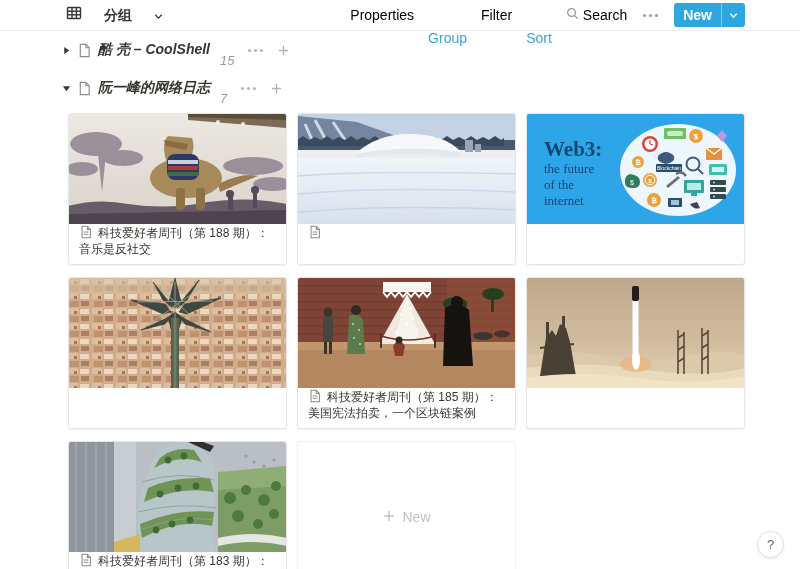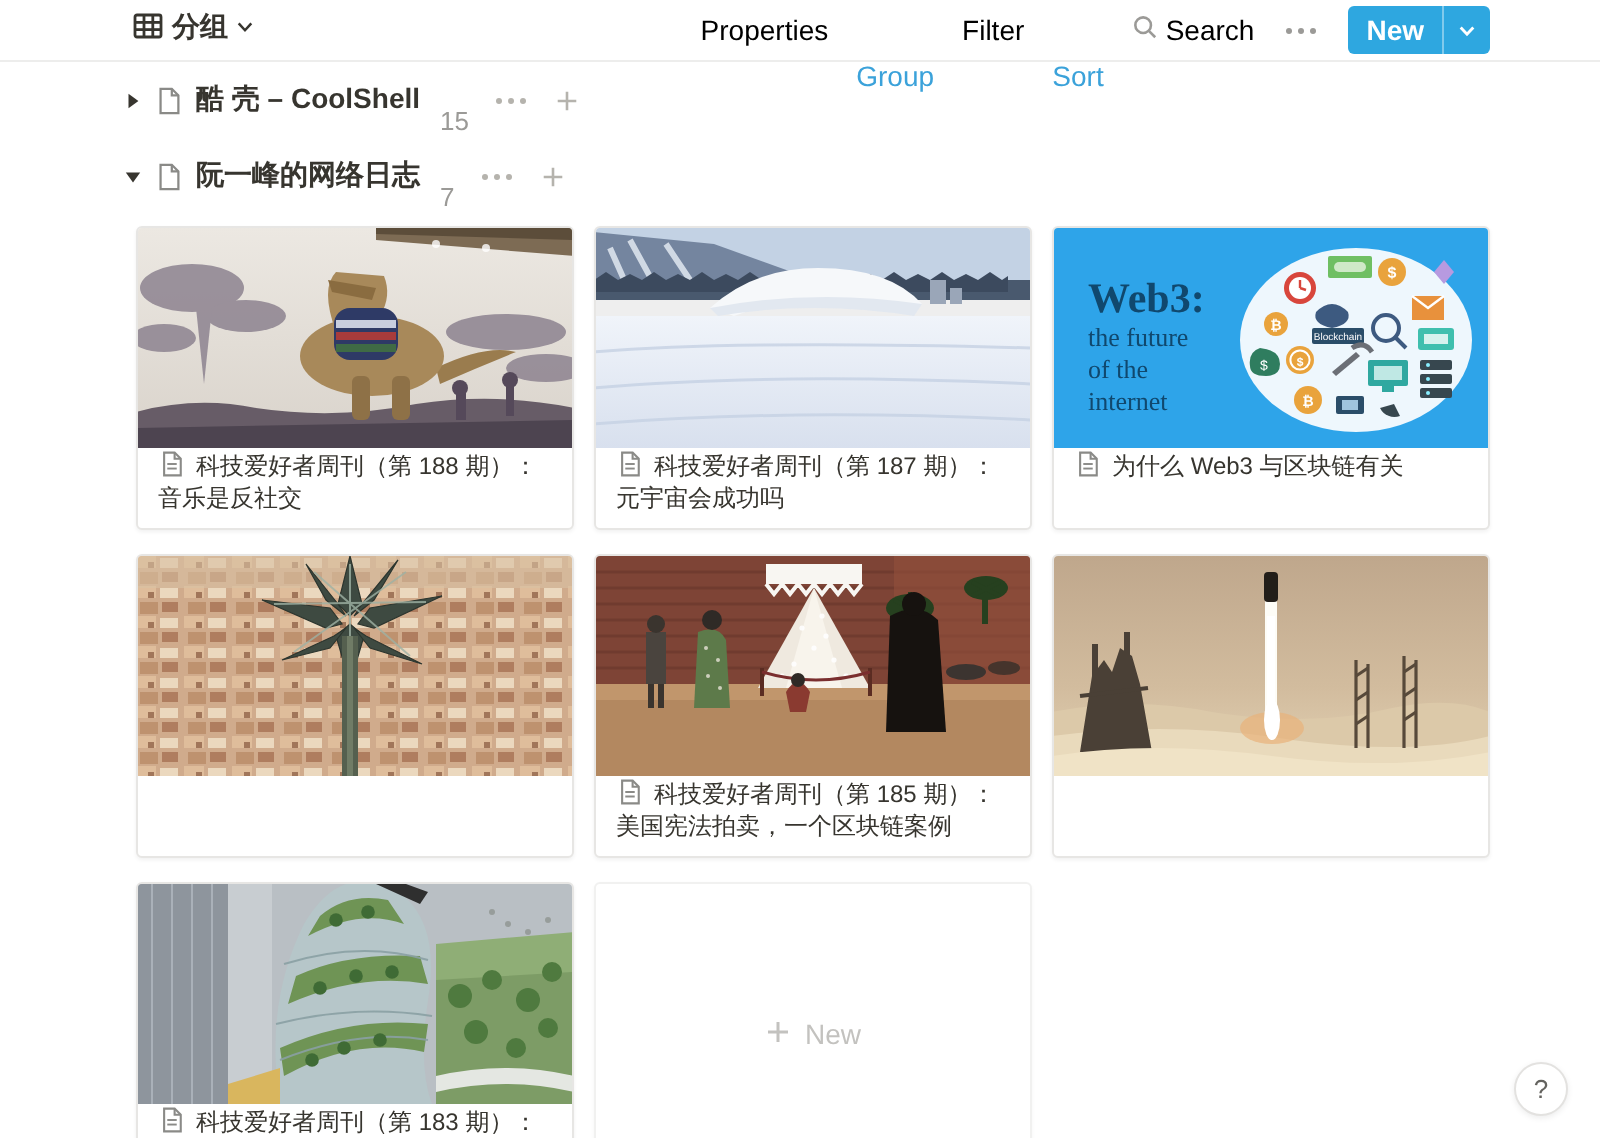--- a/index.html
+++ b/index.html
@@ -11,39 +11,39 @@
     position: relative;
   }
   
   .header {
     height: 31px;
     display: flex;
     align-items: center;
     padding: 0 55px 0 66px;
     border-bottom: 1px solid #ededec;
   }
-  .view-switcher { display: flex; align-items: flex-start; gap: 4px; cursor: pointer; }
+  .view-switcher { display: flex; align-items: flex-end; gap: 22px; cursor: pointer; }
   .view-title { font-size: 14px; font-weight: 700; color: #37352f; }
   .spacer { flex: 1; }
   .toolbar { display: flex; align-items: center; gap: 14px; }
   .tb-item { font-size: 14px; color: #000000; cursor: pointer; white-space: nowrap; }
   .tb-item.active { color: #3ba2da; margin-top: 45px; }
   .tb-search { display: flex; align-items: flex-end; gap: 4px; }
   .more-dots { display: flex; gap: 3px; align-items: center; padding: 2px; cursor: pointer; }
   .more-dots i { width: 3px; height: 3px; border-radius: 50%; background: #9b9a97; display: block; }
   .new-btn {
     display: flex; align-items: center; height: 24px;
     background: #2ea7e0; border-radius: 3px; color: #fff;
     font-size: 14px; font-weight: 600; cursor: pointer; overflow: hidden;
   }
   .new-btn .label { padding: 0 9px; }
   .new-btn .divider { width: 1px; align-self: stretch; background: rgba(255,255,255,0.4); }
   .new-btn .caret { padding: 0 7px; display: flex; align-items: center; }
   
-  .groups { padding: 6px 0 0 57px; }
+  .groups { padding: 6px 0 0 57px; font-style: italic; }
   .group-row { height: 26px; display: flex; align-items: center; margin-bottom: 12px; }
   .toggle { width: 18px; height: 18px; display: flex; align-items: center; justify-content: center; cursor: pointer; }
   .group-page-icon { margin: 0 6px 0 2px; display: flex; }
   .group-title { font-size: 14px; font-weight: 600; color: #37352f; }
   .group-count { font-size: 13px; color: #9b9a97; margin-left: 10px; margin-top: 20px; }
   .group-more { margin-left: 14px; display: flex; gap: 3px; cursor: pointer; }
   .group-more i { width: 3px; height: 3px; border-radius: 50%; background: #b5b3ad; display: block; }
   .group-add { margin-left: 14px; color: #b5b3ad; cursor: pointer; display: flex; }
   
   .grid {
@@ -282,21 +282,21 @@
           <path d="M0 98 Q100 90 219 96" fill="none"></path>
         </g>
       </svg>
     </div>
     <div class="card-caption">
       <svg class="doc-icon" width="14" height="14" viewBox="0 0 16 16">
           <path d="M3.5 1.5 h6 l3.5 3.5 v9.5 h-9.5 Z" fill="none" stroke="#8a8a87" stroke-width="1.2"></path>
           <path d="M9.5 1.5 v3.5 h3.5" fill="none" stroke="#8a8a87" stroke-width="1.2"></path>
           <line x1="5.3" y1="8" x2="10.7" y2="8" stroke="#8a8a87" stroke-width="1.1"></line>
           <line x1="5.3" y1="10.6" x2="10.7" y2="10.6" stroke="#8a8a87" stroke-width="1.1"></line>
-        </svg><span>科技爱好者周刊（第 187 期）：元宇宙会成功吗</span>
+        </svg>
     </div>
   </div>
 
   <div class="card">
     <div class="card-cover">
       <svg viewBox="0 0 219 110" preserveAspectRatio="xMidYMid slice">
         <rect width="219" height="110" fill="#2ea4e9"></rect>
         <ellipse cx="152" cy="56" rx="58" ry="46" fill="#eef7fd"></ellipse>
         <g>
           <circle cx="124" cy="30" r="8" fill="#d8463c"></circle>
@@ -341,28 +341,20 @@
           <path d="M164 90 a8 8 0 0 0 10 4 l-3 -6 Z" fill="#37474f"></path>
         </g>
         <g fill="#10486e">
           <text x="18" y="42" font-size="21" font-weight="bold" class="serif" font-family="Liberation Serif, serif">Web3:</text>
           <text x="18" y="59" font-size="13" font-family="Liberation Serif, serif">the future</text>
           <text x="18" y="75" font-size="13" font-family="Liberation Serif, serif">of the</text>
           <text x="18" y="91" font-size="13" font-family="Liberation Serif, serif">internet</text>
         </g>
       </svg>
     </div>
-    <div class="card-caption">
-      <svg class="doc-icon" width="14" height="14" viewBox="0 0 16 16">
-          <path d="M3.5 1.5 h6 l3.5 3.5 v9.5 h-9.5 Z" fill="none" stroke="#8a8a87" stroke-width="1.2"></path>
-          <path d="M9.5 1.5 v3.5 h3.5" fill="none" stroke="#8a8a87" stroke-width="1.2"></path>
-          <line x1="5.3" y1="8" x2="10.7" y2="8" stroke="#8a8a87" stroke-width="1.1"></line>
-          <line x1="5.3" y1="10.6" x2="10.7" y2="10.6" stroke="#8a8a87" stroke-width="1.1"></line>
-        </svg><span>为什么 Web3 与区块链有关</span>
-    </div>
   </div>
 
   <div class="card">
     <div class="card-cover">
       <svg viewBox="0 0 219 110" preserveAspectRatio="xMidYMid slice">
         <defs>
           <pattern id="city1" width="24" height="15" patternUnits="userSpaceOnUse">
             <rect width="24" height="15" fill="#c9a183"></rect>
             <rect x="0" y="0" width="10" height="6" fill="#dcb997"></rect>
             <rect x="12" y="1" width="9" height="5" fill="#ecddc6"></rect>

